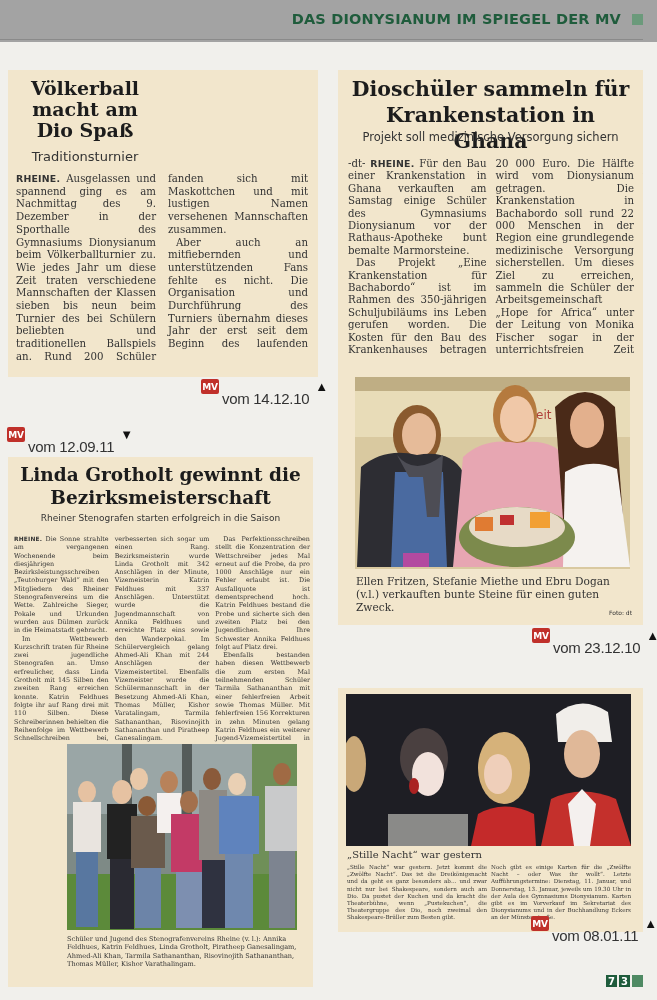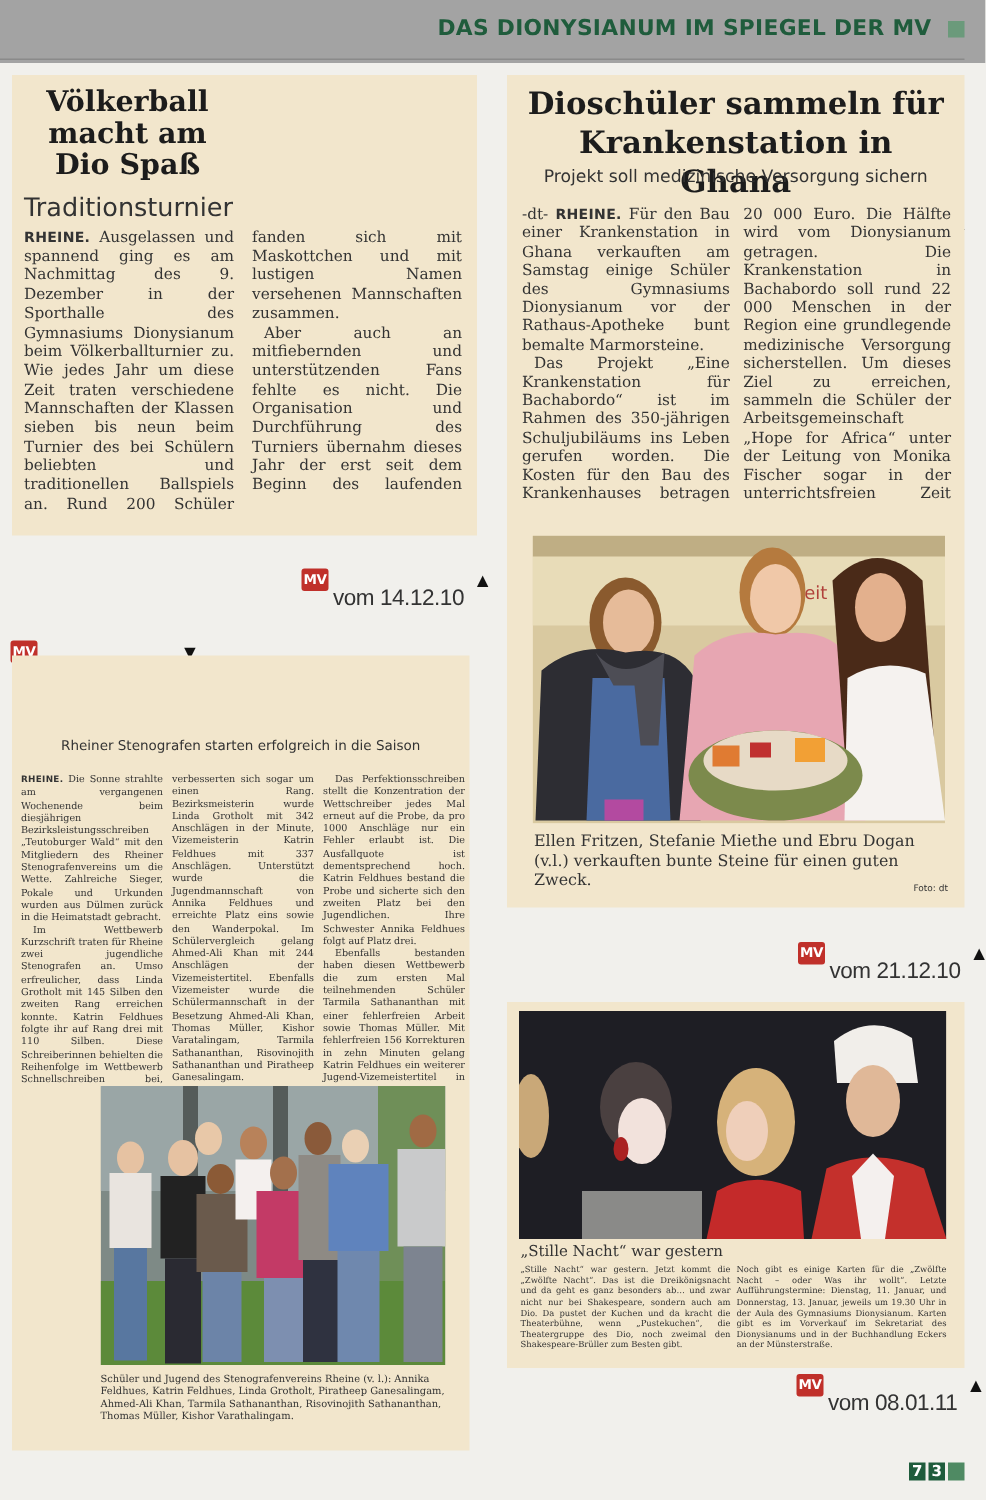--- a/index.html
+++ b/index.html
@@ -1,21 +1,21 @@
 <!DOCTYPE html>
 <html><head>
 <meta charset="utf-8">
 <style>
   html,body{margin:0;padding:0;}
   body{width:657px;height:1000px;background:#f1f0ec;position:relative;overflow:hidden;font-family:"DejaVu Serif",serif;color:#222;}
   .header{position:absolute;left:0;top:0;width:657px;height:42px;background:#a3a3a3;}
   .header-title{position:absolute;right:36px;top:11px;font-family:"DejaVu Sans",sans-serif;font-size:14.5px;font-weight:bold;color:#1f5c3c;letter-spacing:0.2px;white-space:nowrap;}
   .header-square{position:absolute;right:14px;top:14px;width:11px;height:11px;background:#6b9a7b;}
   .header-rule{position:absolute;left:0;right:14px;top:39px;height:1px;background:#8a8a8a;}
-  .clip{position:absolute;background:#f2e6cc;overflow:hidden;}
+  .clip{position:absolute;background:#f2e6cc;overflow:hidden;margin-top:20px;}
   .headline{font-family:"DejaVu Serif",serif;font-weight:bold;color:#1c1c1c;text-align:center;line-height:1.1;}
   .subhead{font-family:"DejaVu Sans",sans-serif;color:#333;text-align:center;}
   .body-text{font-family:"DejaVu Serif",serif;color:#333;text-align:justify;hyphens:auto;}
   .body-text p{margin:0;text-indent:8px;}
   .body-text p:first-child{text-indent:0;}
   .dateline{font-family:"DejaVu Sans",sans-serif;font-weight:bold;font-size:0.92em;letter-spacing:0.2px;}
   .source{position:absolute;display:flex;align-items:center;gap:3px;font-family:"Liberation Sans",sans-serif;color:#333;white-space:nowrap;justify-content:flex-end;}
   .mv-badge{display:inline-flex;align-items:center;justify-content:center;background:#c0302a;color:#fff;font-family:"DejaVu Sans",sans-serif;font-weight:bold;font-size:9px;width:18px;height:15px;border-radius:2px;letter-spacing:-0.3px;}
   .source-text{font-size:15px;letter-spacing:-0.3px;margin-top:24px;}
   .arrow{font-size:13px;color:#111;margin-left:3px;}
@@ -32,21 +32,21 @@
 
 <div class="header">
   <div class="header-title">DAS DIONYSIANUM IM SPIEGEL DER MV</div>
   <div class="header-square"></div>
   <div class="header-rule"></div>
 </div>
 
 <div class="clip" style="left:8px;top:50px;width:310px;height:307px;">
   <div style="position:absolute;left:8px;top:8px;width:138px;">
     <div class="headline" style="font-size:19px;">Völkerball macht am Dio Spaß</div>
-    <div class="subhead" style="font-size:17px;margin-top:8px;">Traditionsturnier</div>
+    <div class="subhead" style="font-size:13px;margin-top:8px;">Traditionsturnier</div>
   </div>
   <div class="body-text" style="position:absolute;left:8px;top:103px;width:292px;height:198px;font-size:10.2px;line-height:12.7px;column-count:2;column-gap:12px;">
     <p><span class="dateline">RHEINE.</span> <span>Ausgelassen und spannend ging es am Nachmittag des 9. Dezember in der Sporthalle des Gymnasiums Dionysianum beim Völkerballturnier zu. Wie jedes Jahr um diese Zeit traten verschiedene Mannschaften der Klassen sieben bis neun beim Turnier des bei Schülern beliebten und traditionellen Ballspiels an. Rund 200 Schüler fanden sich mit Maskottchen und mit lustigen Namen versehenen Mannschaften zusammen.</span></p>
     <p>Aber auch an mitfiebernden und unterstützenden Fans fehlte es nicht. Die Organisation und Durchführung des Turniers übernahm dieses Jahr der erst seit dem Beginn des laufenden Schuljahres bestehender Leistungskurs Sport.</p>
 
   </div>
 </div>
 <div class="source" style="left:201px;top:366px;">
   <span class="mv-badge">MV</span>
   <span class="source-text">vom 14.12.10</span>
@@ -89,30 +89,31 @@
       <rect x="48" y="176" width="26" height="14" fill="#b34aa0"></rect>
     </svg>
   </div>
   <div class="caption" style="position:absolute;left:18px;top:505px;width:276px;font-size:10.6px;line-height:13px;">
     <span>Ellen Fritzen, Stefanie Miethe und Ebru Dogan (v.l.) verkauften bunte Steine für einen guten Zweck.</span>
     <span style="float:right;font-family:'DejaVu Sans',sans-serif;font-size:6px;margin-top:5px;">Foto: dt</span>
   </div>
 </div>
 <div class="source" style="left:532px;top:615px;">
   <span class="mv-badge">MV</span>
-  <span class="source-text">vom 21.12.10</span>
+  <span class="source-text">vom 23.12.10</span>
   <span class="arrow">▲</span>
 </div>
 
 <div class="source" style="left:7px;top:414px;">
   <span class="mv-badge">MV</span>
   <span class="source-text">vom 12.09.11</span>
   <span class="arrow">▼</span>
 </div>
 <div class="clip" style="left:8px;top:437px;width:305px;height:530px;">
+  <div class="headline" style="position:absolute;left:8px;right:8px;top:6px;font-size:18.5px;line-height:23px;">Linda Grotholt gewinnt die Bezirksmeisterschaft</div>
   <div class="subhead" style="position:absolute;left:0;right:0;top:56px;font-size:9px;">Rheiner Stenografen starten erfolgreich in die Saison</div>
   <div class="body-text cols3" style="position:absolute;left:6px;top:78px;width:296px;height:212px;font-size:6.4px;line-height:8.3px;">
     <p><span class="dateline">RHEINE.</span> <span>Die Sonne strahlte am vergangenen Wochenende beim diesjährigen Bezirksleistungsschreiben „Teutoburger Wald“ mit den Mitgliedern des Rheiner Stenografenvereins um die Wette. Zahlreiche Sieger, Pokale und Urkunden wurden aus Dülmen zurück in die Heimatstadt gebracht.</span></p>
     <p>Im Wettbewerb Kurzschrift traten für Rheine zwei jugendliche Stenografen an. Umso erfreulicher, dass Linda Grotholt mit 145 Silben den zweiten Rang erreichen konnte. Katrin Feldhues folgte ihr auf Rang drei mit 110 Silben. Diese Schreiberinnen behielten die Reihenfolge im Wettbewerb Schnellschreiben bei, verbesserten sich sogar um einen Rang. Bezirksmeisterin wurde Linda Grotholt mit 342 Anschlägen in der Minute, Vizemeisterin Katrin Feldhues mit 337 Anschlägen. Unterstützt wurde die Jugendmannschaft von Annika Feldhues und erreichte Platz eins sowie den Wanderpokal. Im Schülervergleich gelang Ahmed-Ali Khan mit 244 Anschlägen der Vizemeistertitel. Ebenfalls Vizemeister wurde die Schülermannschaft in der Besetzung Ahmed-Ali Khan, Thomas Müller, Kishor Varatalingam, Tarmila Sathananthan, Risovinojith Sathananthan und Piratheep Ganesalingam.</p>
     <p>Das Perfektionsschreiben stellt die Konzentration der Wettschreiber jedes Mal erneut auf die Probe, da pro 1000 Anschläge nur ein Fehler erlaubt ist. Die Ausfallquote ist dementsprechend hoch. Katrin Feldhues bestand die Probe und sicherte sich den zweiten Platz bei den Jugendlichen. Ihre Schwester Annika Feldhues folgt auf Platz drei.</p>
     <p>Ebenfalls bestanden haben diesen Wettbewerb die zum ersten Mal teilnehmenden Schüler Tarmila Sathananthan mit einer fehlerfreien Arbeit sowie Thomas Müller. Mit fehlerfreien 156 Korrekturen in zehn Minuten gelang Katrin Feldhues ein weiterer Jugend-Vizemeistertitel in der Disziplin Textbearbeitung und -gestaltung. Schüler-Vizemeister wurde Risovinojith Sathananthan mit hervorragenden 79 Textkorrekturen. Jugend- und Schülermannschaft konnten sich jeweils den Mannschaftstitel sichern und erhielten hierfür die ausgelobten Wanderpokale. Diese insgesamt sehr guten Erfolge gilt es, nun am Christi-Himmelfahrts-Wochenende bei den Deutschen Meisterschaften in Stuttgart zu wiederholen.</p>
 
   </div>
   <div class="photo" style="left:59px;top:287px;width:230px;height:186px;">
     <svg width="230" height="186" viewBox="0 0 230 186">

